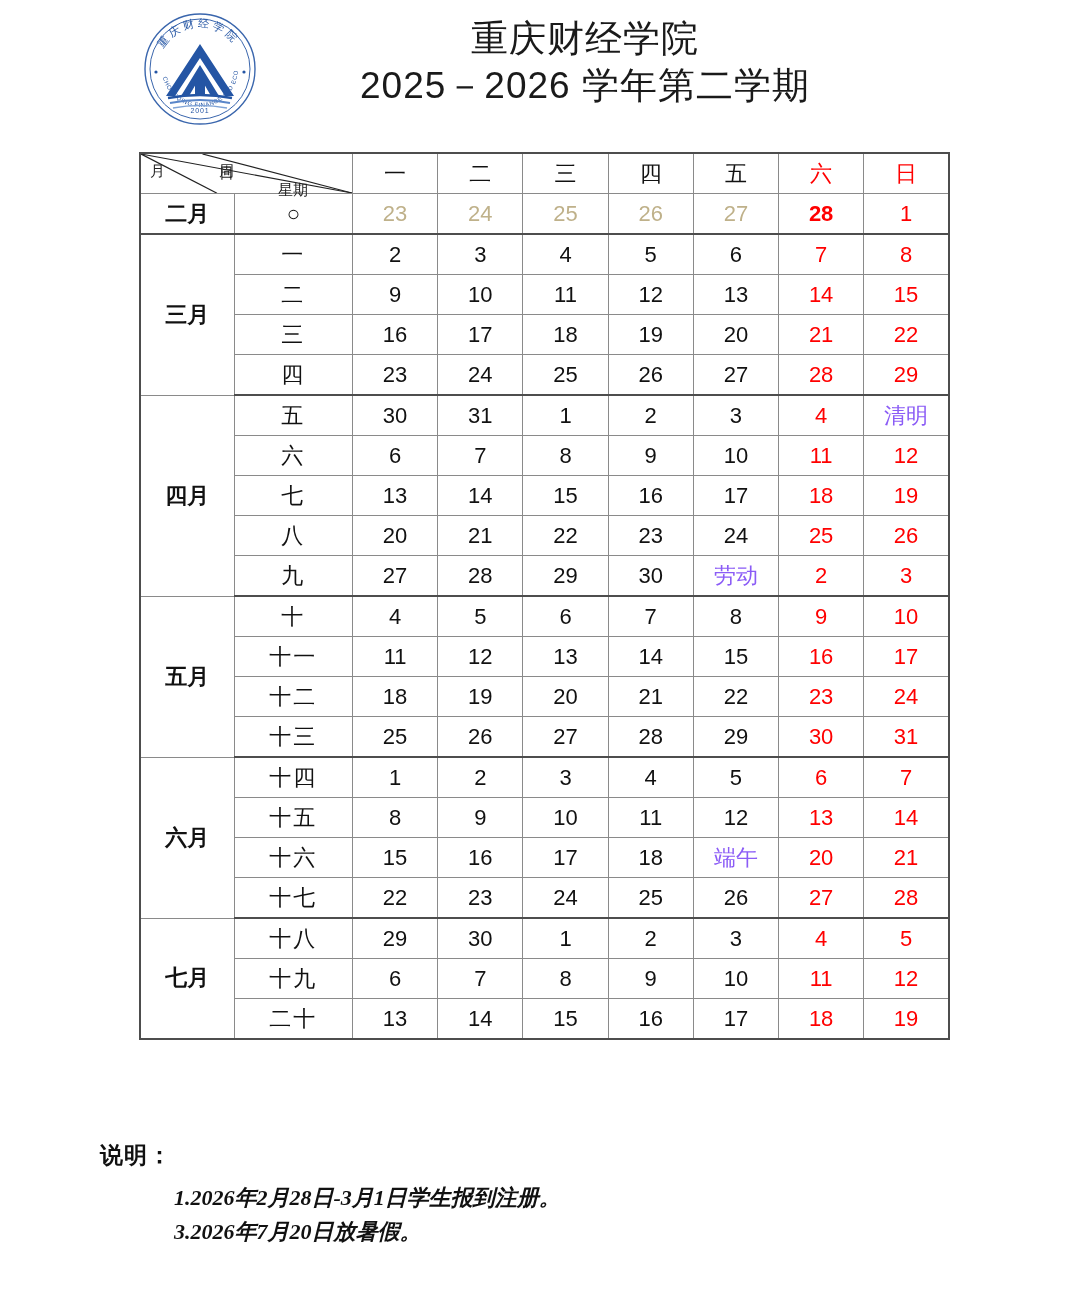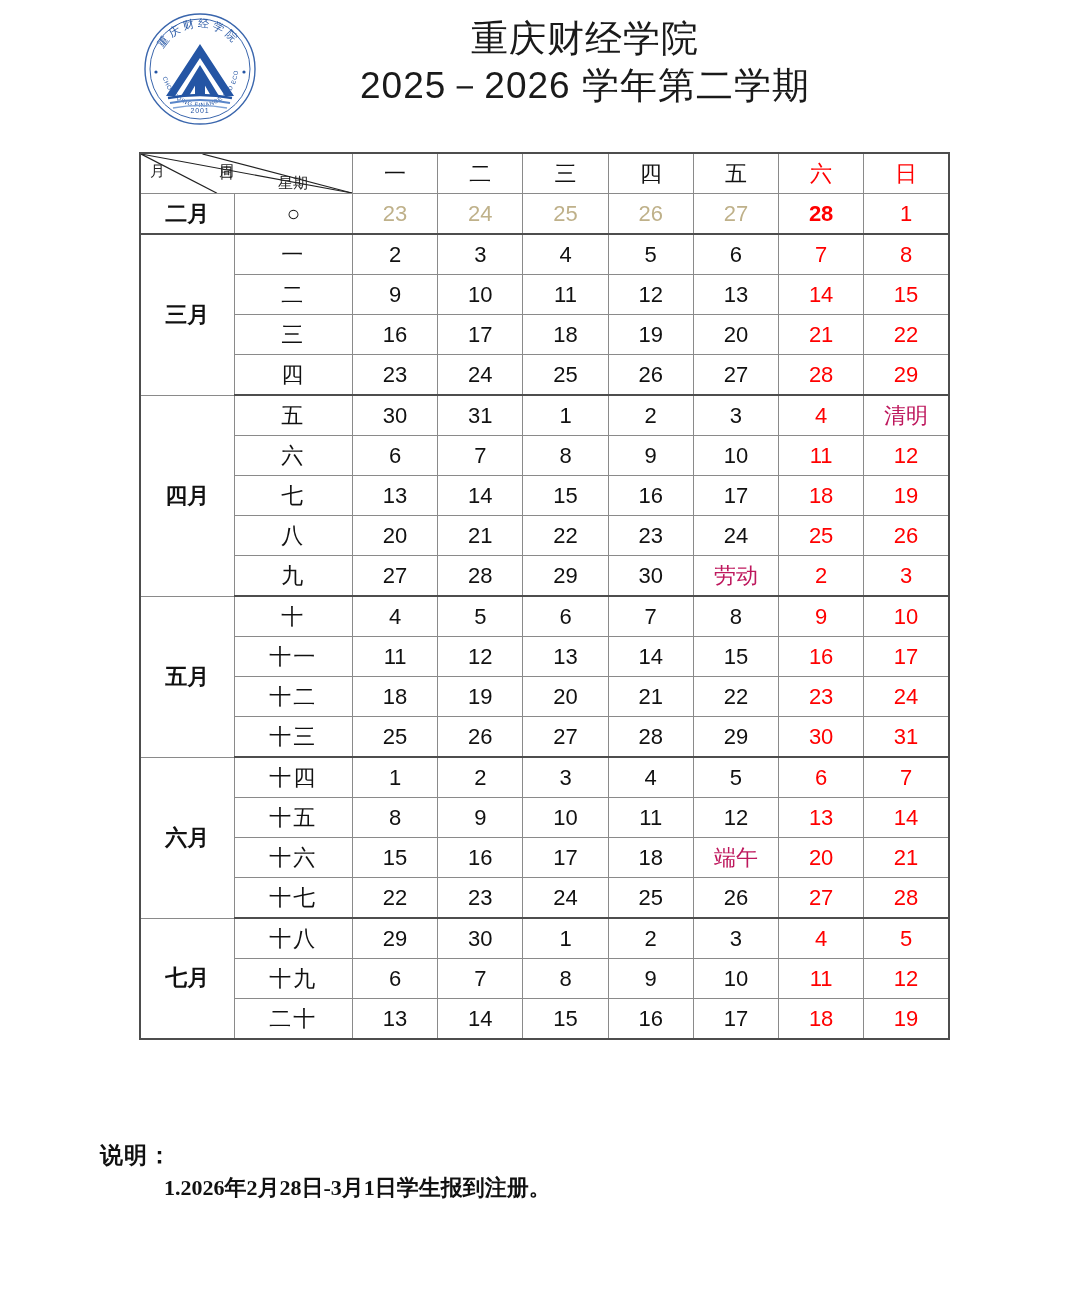--- a/index.html
+++ b/index.html
@@ -88,21 +88,21 @@
   .lbl{
     position:absolute;
     font-family:"Liberation Serif","DejaVu Serif",serif;
     font-size:15px;
     color:#222;
     line-height:1;
   }
   .lbl-month{left:9px;bottom:14px;}
   .lbl-ri{left:78px;top:12px;}
   .lbl-zhou{left:78px;bottom:14px;}
-  .lbl-xingqi{left:137px;top:22px;}
+  .lbl-xingqi{left:137px;top:29px;}
 
   td.dayhead{
     height:78px;
     font-family:"Liberation Serif","DejaVu Serif",serif;
     font-size:26px;
     color:#111;
   }
   td.dayhead.wk{color:#ff0000;}
 
   td.monthcell{
@@ -117,21 +117,21 @@
     color:#111;
     letter-spacing:2px;
   }
   td.daycell{
     font-family:"Liberation Sans","DejaVu Sans",sans-serif;
     font-size:23px;
   }
   td.daycell.pre{color:#bfb18a;}
   td.daycell.red{color:#ff0000;}
   td.daycell.redbold{color:#ff0000;font-weight:bold;}
-  td.daycell.hol{color:#be185d;font-family:"Liberation Serif","DejaVu Serif",serif;font-size:22px;}
+  td.daycell.hol{color:#8b5cf6;font-family:"Liberation Serif","DejaVu Serif",serif;font-size:22px;}
   td.daycell.blk{color:#111;}
   td.circlecell{
     font-family:"Liberation Sans","DejaVu Sans",sans-serif;
     font-size:25px;color:#111;
   }
 
   
   tr.grp-end > td{border-bottom:2px solid #4d4d4d;}
   td.monthcell{border-right:1px solid #8a8a8a;margin-left:8px;}
 
@@ -139,26 +139,27 @@
   .notes{
     position:absolute;
     left:100px;top:1140px;
     width:900px;
     font-family:"Liberation Serif","DejaVu Serif",serif;
     color:#111;
   }
   .notes-title{
     font-size:23px;
     font-weight:bold;
-    margin:0 0 0 0;
+    margin:0 0 10px 0;
     letter-spacing:1px;
   }
   .notes-list{
-    margin:0;padding:0;list-style:none;
+    margin:10px;padding:0;list-style:none;
     padding-left:64px;
+    font-style:italic;
   }
   .notes-list li{
     font-size:22px;
     font-weight:bold;
     line-height:34px;
     white-space:nowrap;
     letter-spacing:0px;
   }
 </style>
 </head>
@@ -456,14 +457,15 @@
           <td class="daycell red">19</td>
         </tr>
       </tbody>
   </table>
 </div>
 
 <div class="notes">
   <div class="notes-title">说明：</div>
   <ul class="notes-list" id="notes-list">
       <li>1.2026年2月28日-3月1日学生报到注册。</li>
+      <li>3.2026年7月20日放暑假。</li>
     </ul>
 </div>
 
 </body></html>

